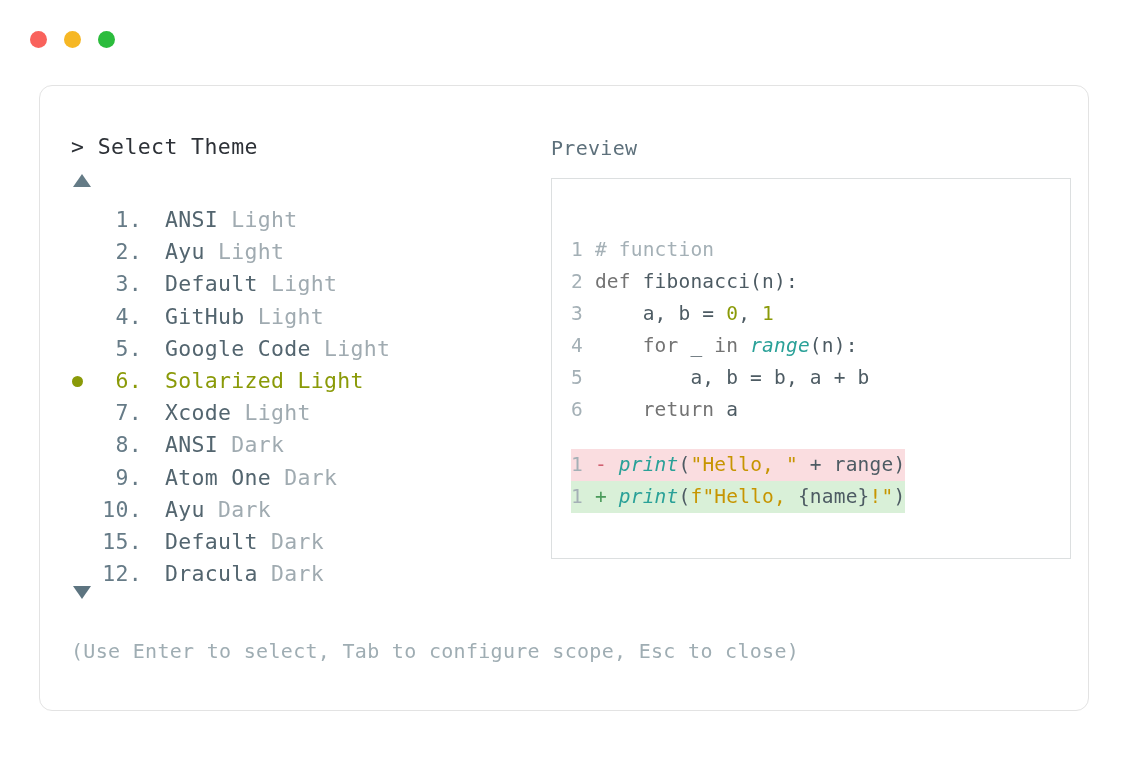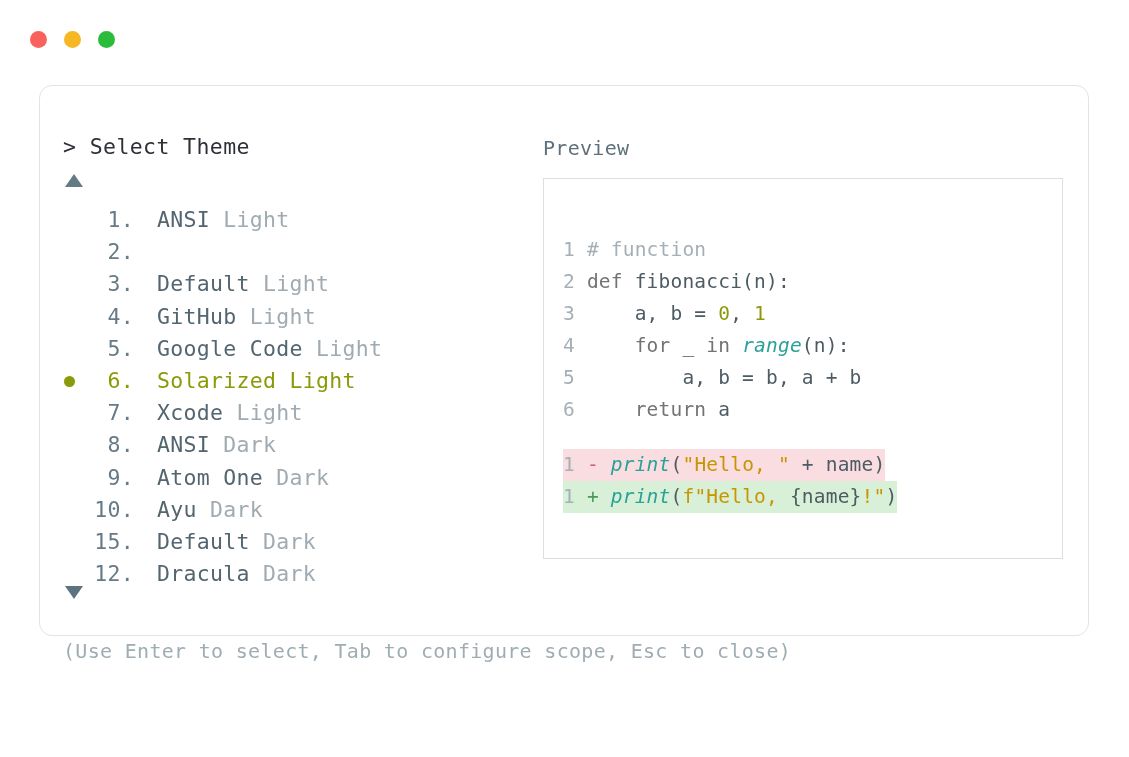--- a/index.html
+++ b/index.html
@@ -31,25 +31,26 @@
     border-radius: 50%;
     display: block;
   }
 
   
   .card {
     position: absolute;
     left: 39px;
     top: 85px;
     width: 1050px;
-    height: 551px;
+    height: 626px;
     box-sizing: border-box;
     border: 1.5px solid #e3e3e3;
     border-radius: 13px;
     background: #ffffff;
+    padding-left: 8px;
   }
 
   .card-inner {
     position: relative;
     width: 100%;
     height: 100%;
   }
 
   
   .left-col {
@@ -216,42 +217,42 @@
 <div class="card">
   <div class="card-inner">
 
     <div class="left-col">
       <div class="prompt-head">&gt; Select Theme</div>
 
       <div class="arrow arrow-up"></div>
 
       <div class="theme-list">
           <div class="theme-row"><span class="row-num">1.</span><span class="row-name">ANSI <span class="row-variant">Light</span></span></div>
-          <div class="theme-row"><span class="row-num">2.</span></div>
+          <div class="theme-row"><span class="row-num">2.</span><span class="row-name">Ayu <span class="row-variant">Light</span></span></div>
           <div class="theme-row"><span class="row-num">3.</span><span class="row-name">Default <span class="row-variant">Light</span></span></div>
           <div class="theme-row"><span class="row-num">4.</span><span class="row-name">GitHub <span class="row-variant">Light</span></span></div>
           <div class="theme-row"><span class="row-num">5.</span><span class="row-name">Google Code <span class="row-variant">Light</span></span></div>
           <div class="theme-row selected"><span class="bullet" style="background: rgb(138, 154, 8);"></span><span class="row-num">6.</span><span class="row-name">Solarized <span class="row-variant">Light</span></span></div>
           <div class="theme-row"><span class="row-num">7.</span><span class="row-name">Xcode <span class="row-variant">Light</span></span></div>
           <div class="theme-row"><span class="row-num">8.</span><span class="row-name">ANSI <span class="row-variant">Dark</span></span></div>
           <div class="theme-row"><span class="row-num">9.</span><span class="row-name">Atom One <span class="row-variant">Dark</span></span></div>
           <div class="theme-row"><span class="row-num">10.</span><span class="row-name">Ayu <span class="row-variant">Dark</span></span></div>
           <div class="theme-row"><span class="row-num">15.</span><span class="row-name">Default <span class="row-variant">Dark</span></span></div>
           <div class="theme-row"><span class="row-num">12.</span><span class="row-name">Dracula <span class="row-variant">Dark</span></span></div>
         </div>
 
       <div class="arrow arrow-down"></div>
     </div>
 
     <div class="right-col">
       <div class="preview-label">Preview</div>
       <div class="preview-box">
         <div class="code"><div class="cl"><span class="ln">1 </span><span class="cmt"># function</span></div><div class="cl"><span class="ln">2 </span><span class="kw">def</span><span class="plain"> fibonacci(n):</span></div><div class="cl"><span class="ln">3 </span><span class="plain">    a, b = </span><span class="num">0</span><span class="plain">, </span><span class="num">1</span></div><div class="cl"><span class="ln">4 </span><span class="plain">    </span><span class="kw">for</span><span class="plain"> _ </span><span class="kw">in</span><span class="plain"> </span><span class="fn">range</span><span class="plain">(n):</span></div><div class="cl"><span class="ln">5 </span><span class="plain">        a, b = b, a + b</span></div><div class="cl"><span class="ln">6 </span><span class="plain">    </span><span class="kw">return</span><span class="plain"> a</span></div></div>
         <div class="diffblock">
-            <div class="dl dl-del" style="background: rgb(250, 221, 224);"><span class="ln">1 </span><span class="mark-del">- </span><span class="fn">print</span><span class="plain">(</span><span class="str">"Hello, "</span><span class="plain"> + name)</span></div>
+            <div class="dl dl-del" style="background: rgb(250, 221, 224);"><span class="ln">1 </span><span class="mark-del">- </span><span class="fn">print</span><span class="plain">(</span><span class="str">"Hello, "</span><span class="plain"> + range)</span></div>
             <div class="dl dl-add" style="background: rgb(217, 240, 216);"><span class="ln">1 </span><span class="mark-add">+ </span><span class="fn">print</span><span class="plain">(</span><span class="str">f"Hello, </span><span class="plain">{name}</span><span class="str">!"</span><span class="plain">)</span></div>
           </div>
       </div>
     </div>
 
     <div class="footer">(Use Enter to select, Tab to configure scope, Esc to close)</div>
 
   </div>
 </div>
 

